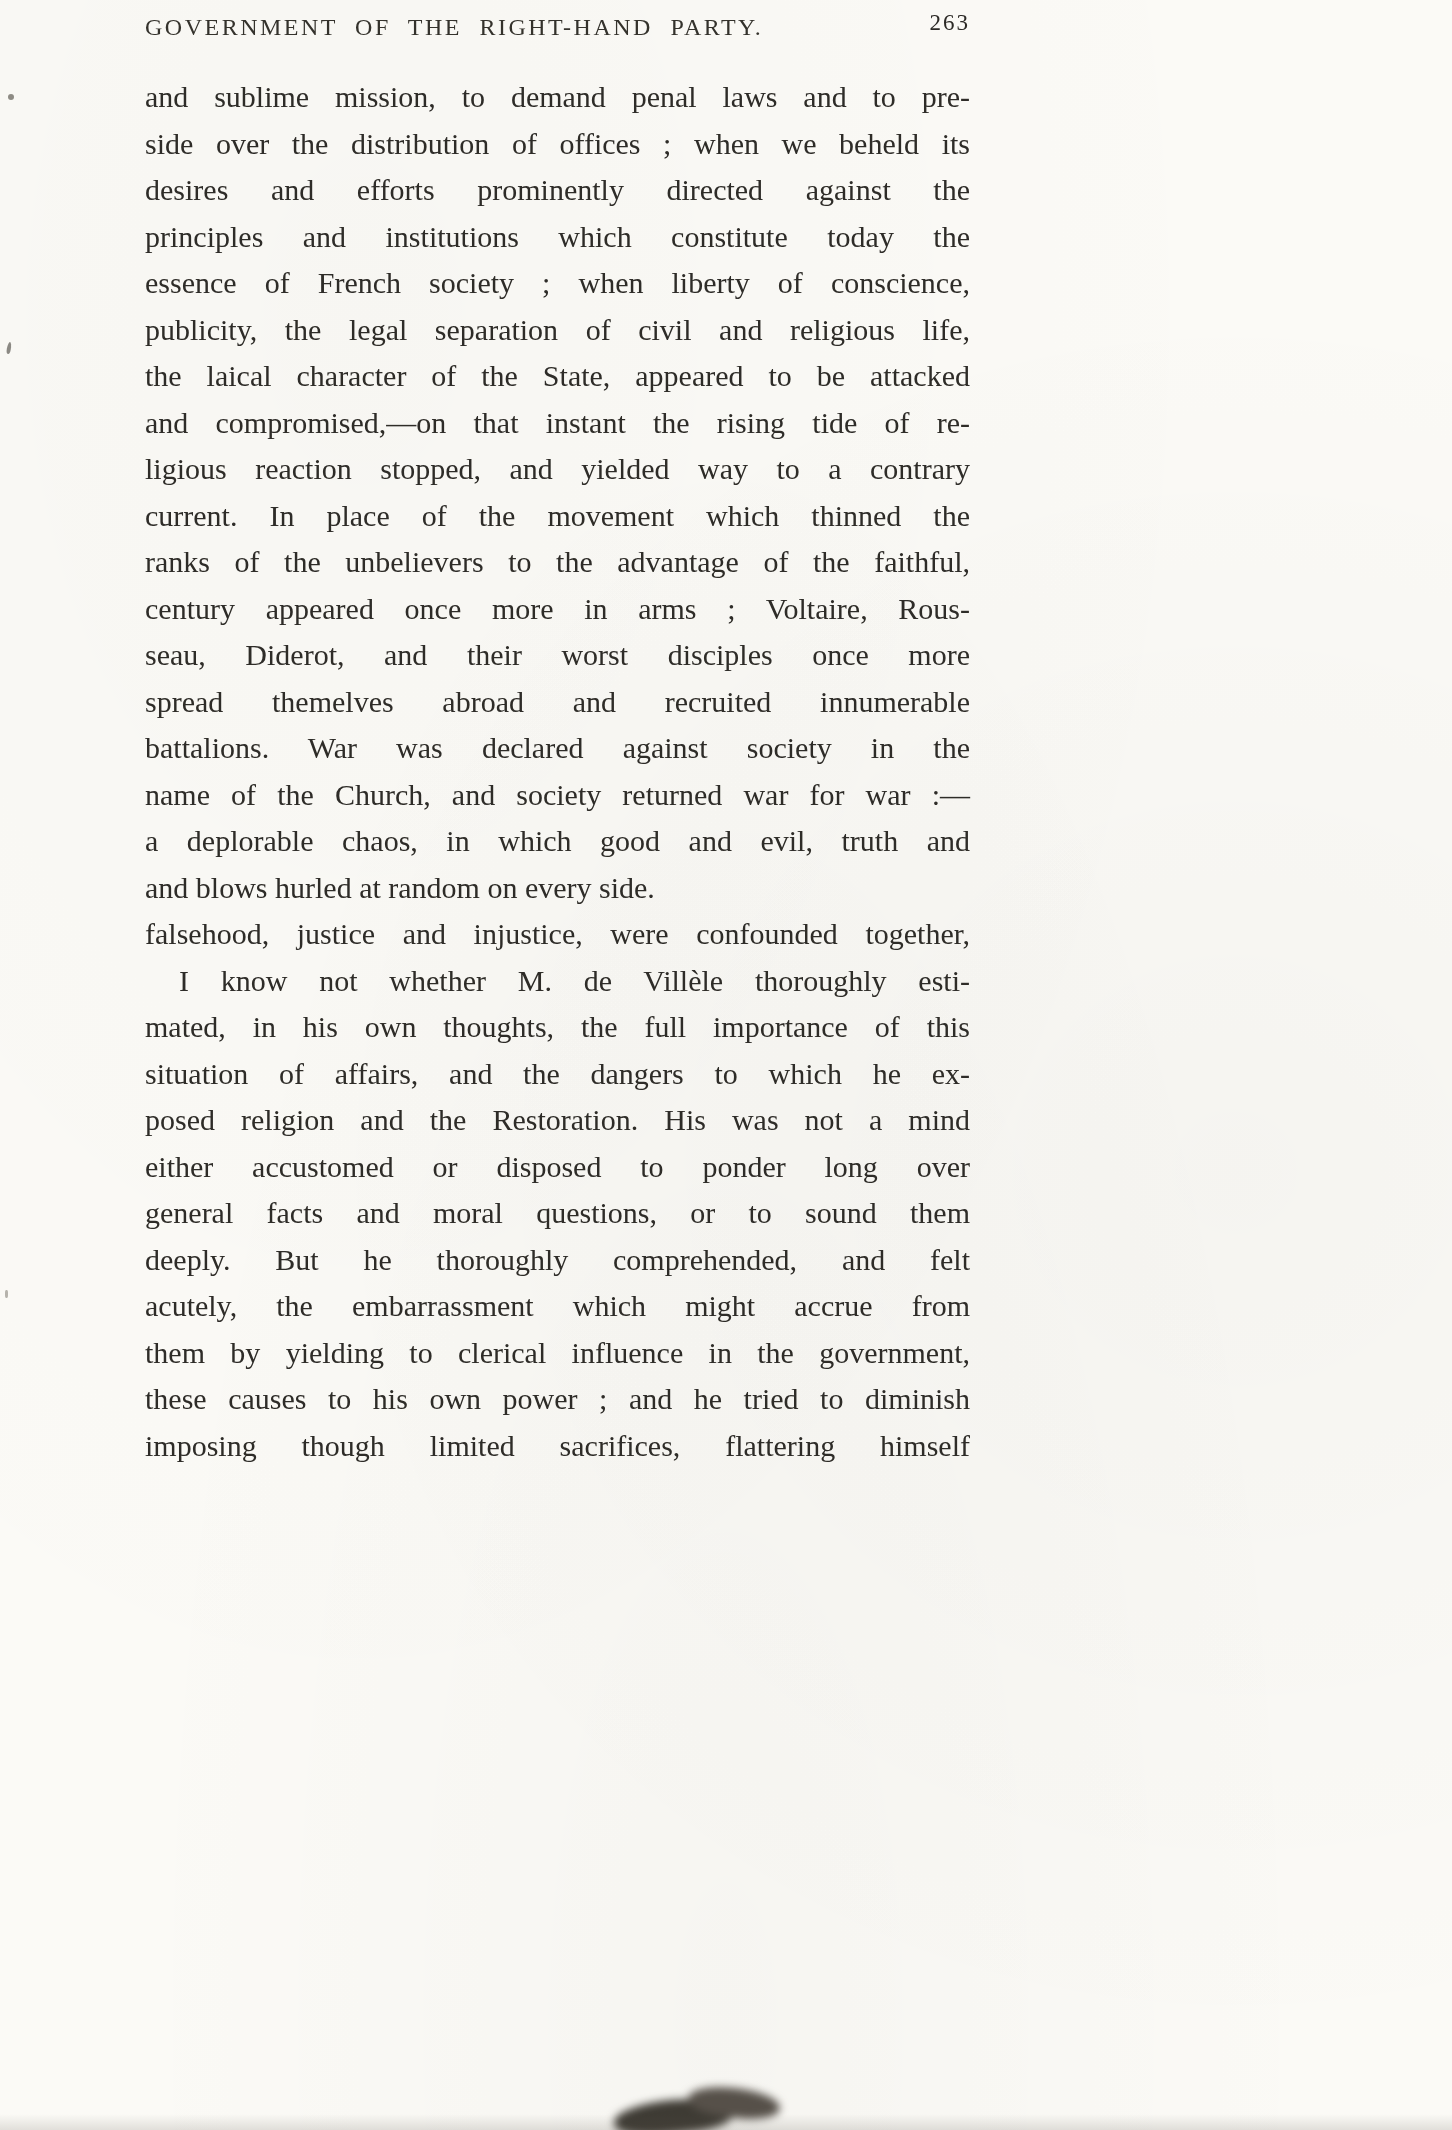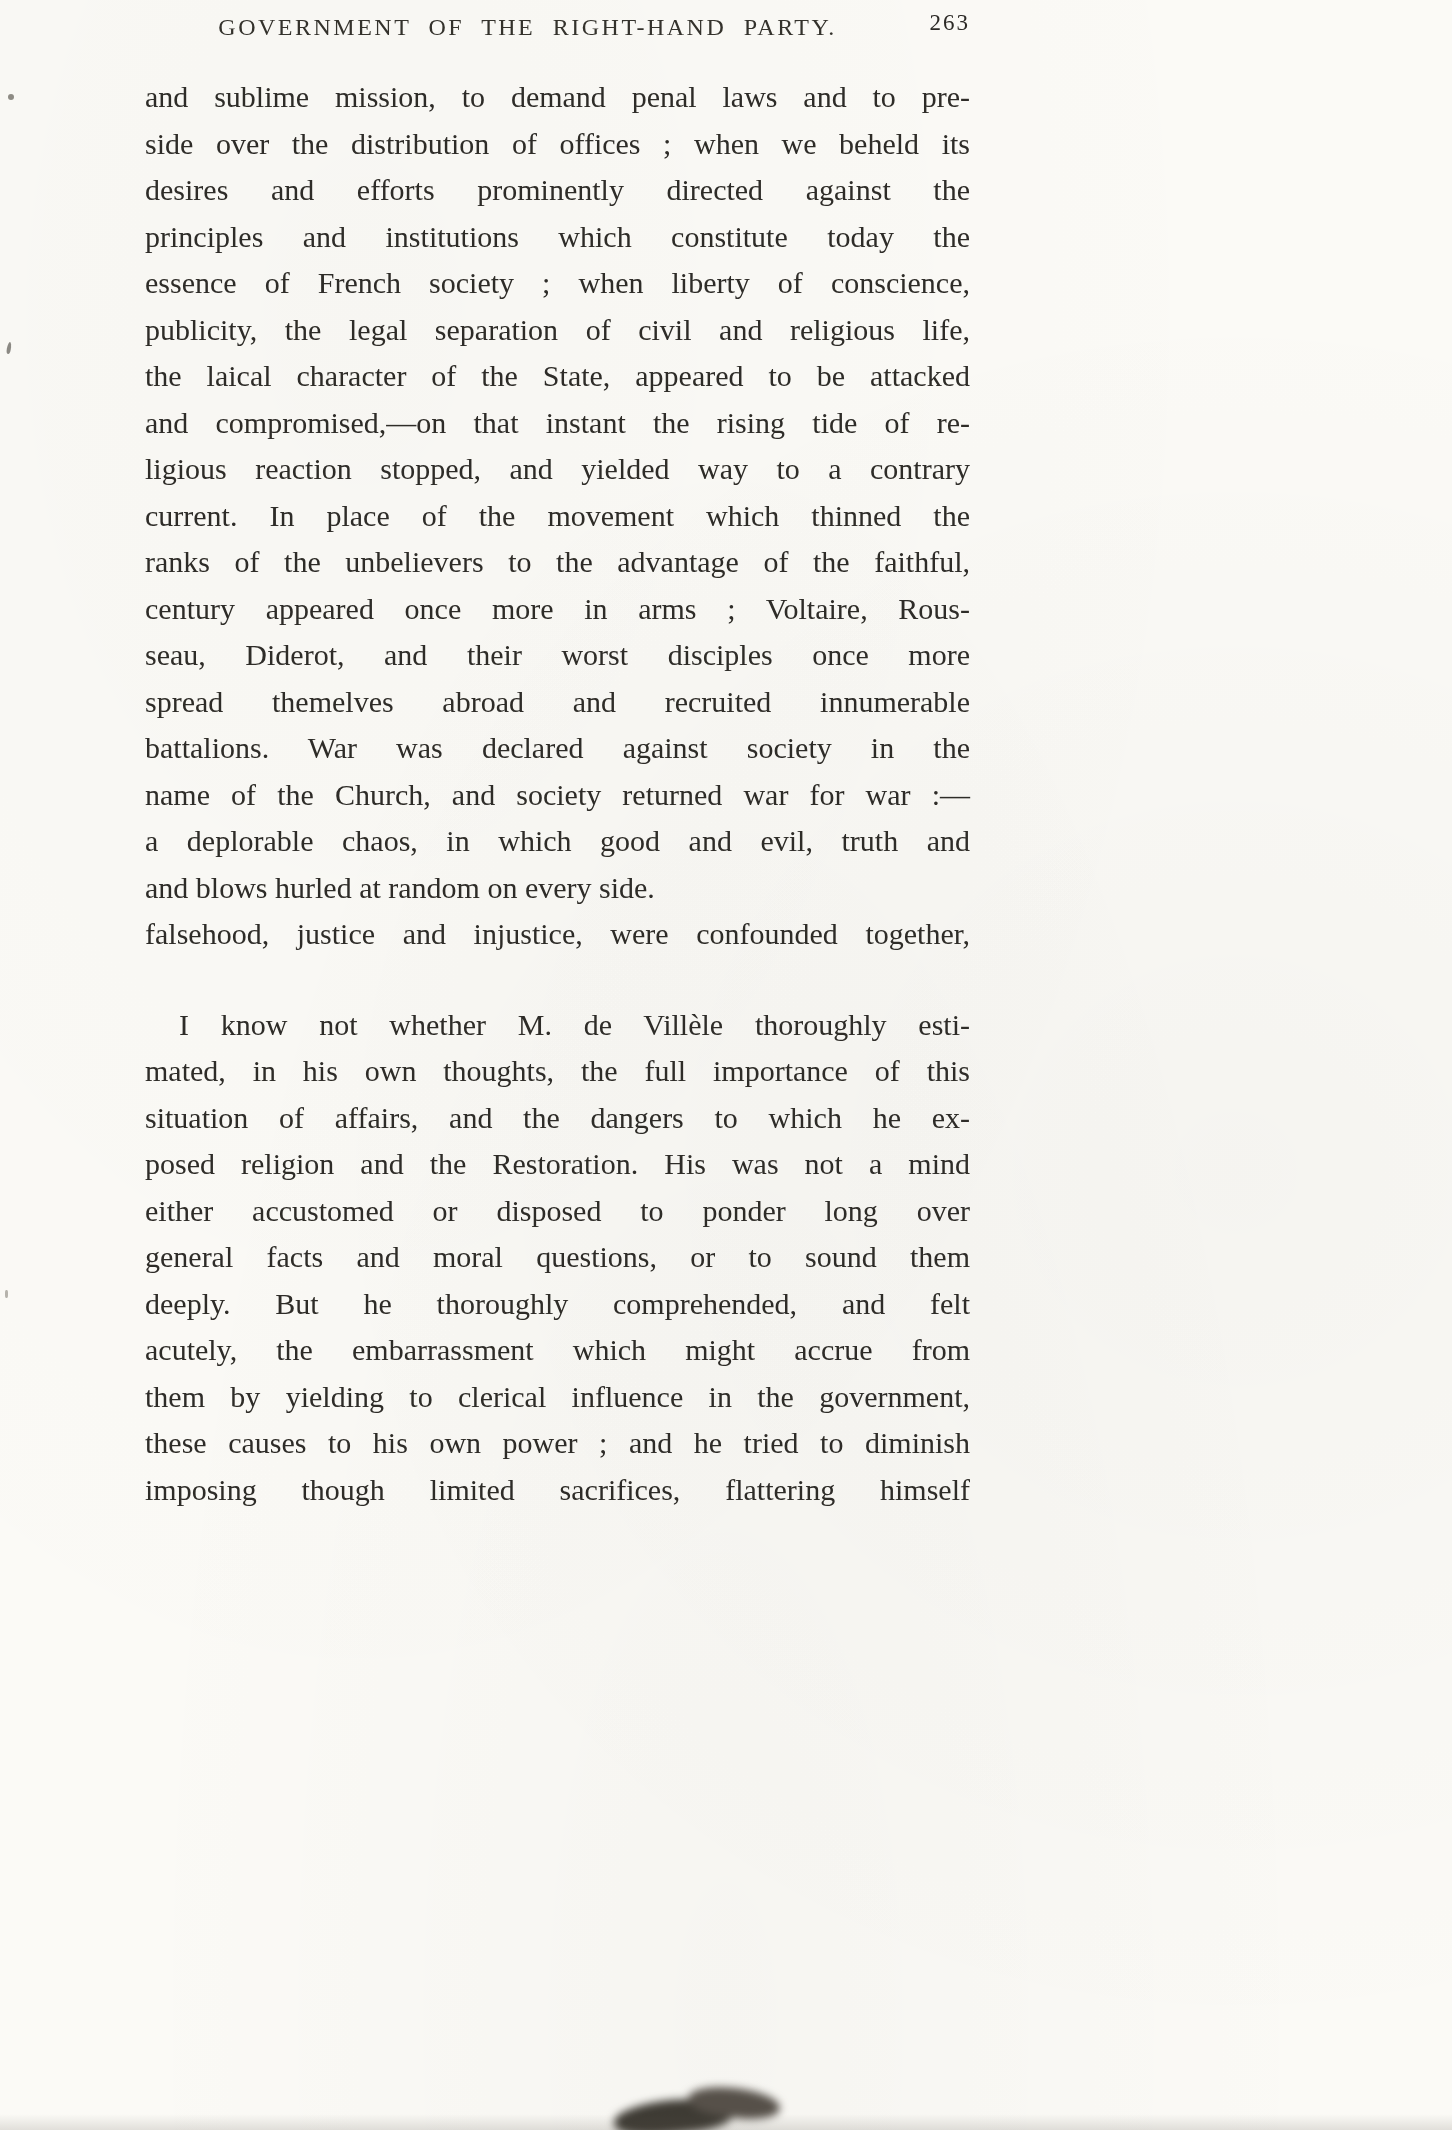--- a/index.html
+++ b/index.html
@@ -26,21 +26,20 @@
   }
   .header {
     position: absolute;
     left: 145px;
     top: 14px;
     width: 825px;
     height: 40px;
   }
   .header-title {
     display: block;
-    text-align: center;
     font-size: 24px;
     letter-spacing: 2.5px;
     word-spacing: 9px;
     color: #34322c;
     padding-right: 60px; 
   }
   .page-number {
     position: absolute;
     right: 0;
     top: -4px;
@@ -61,21 +60,20 @@
     text-align: justify;
     text-align-last: justify;
     height: 46.5px;
     overflow: visible;
   }
   .line.endpara {
     text-align-last: left;
   }
   .line.indent {
     text-indent: 34px;
-    margin-top: 44px;
   }
   
   .smudge {
     position: absolute;
     left: 610px;
     top: 2080px;
     width: 175px;
     height: 60px;
     filter: blur(4px);
   }

